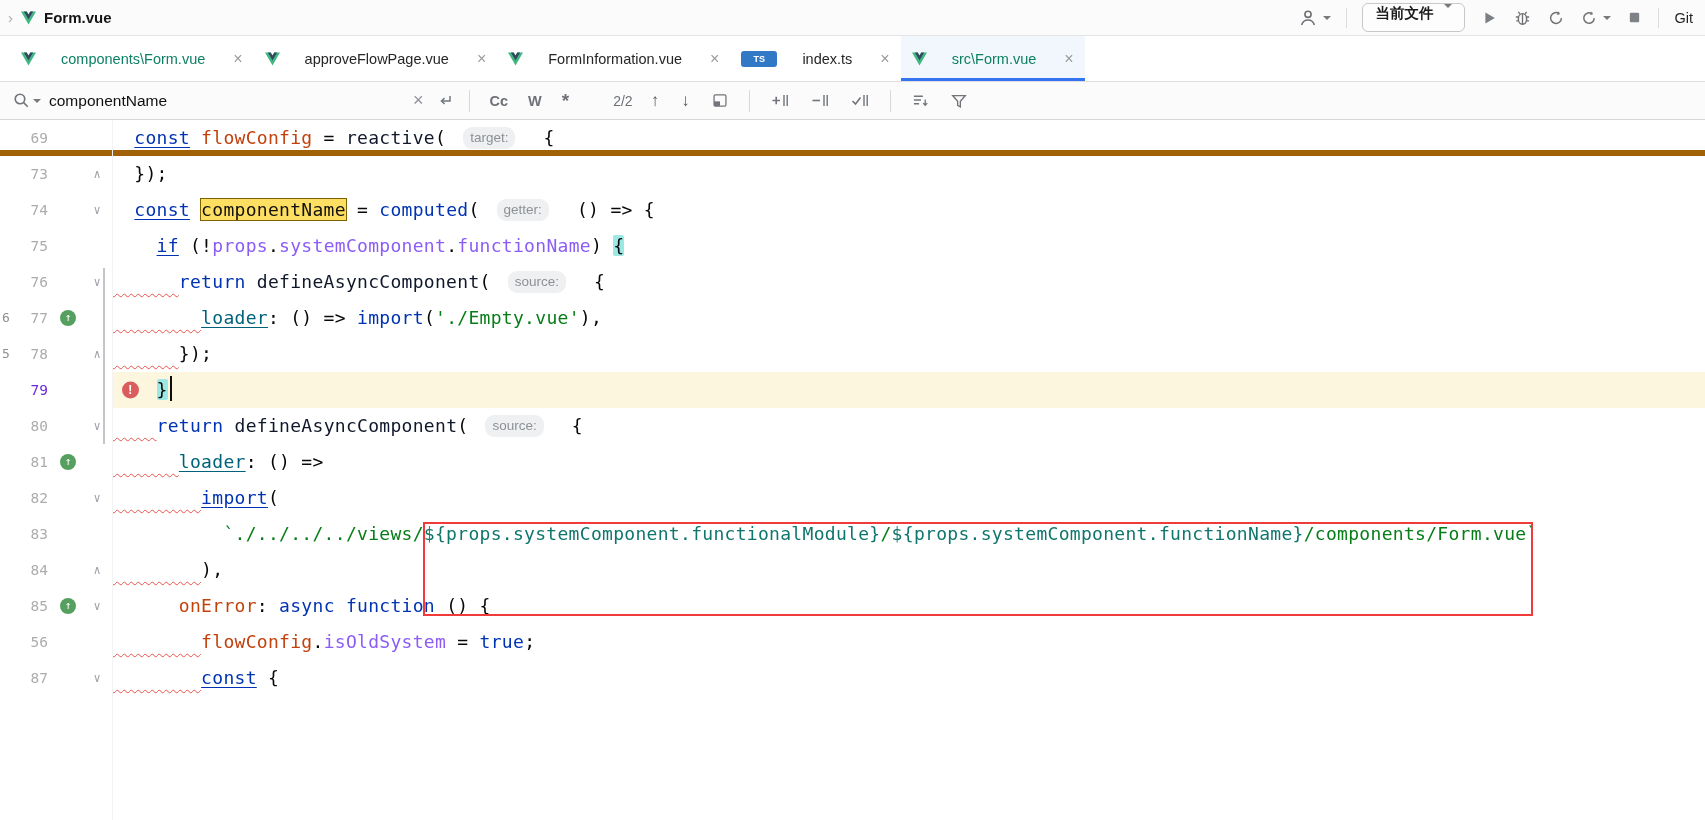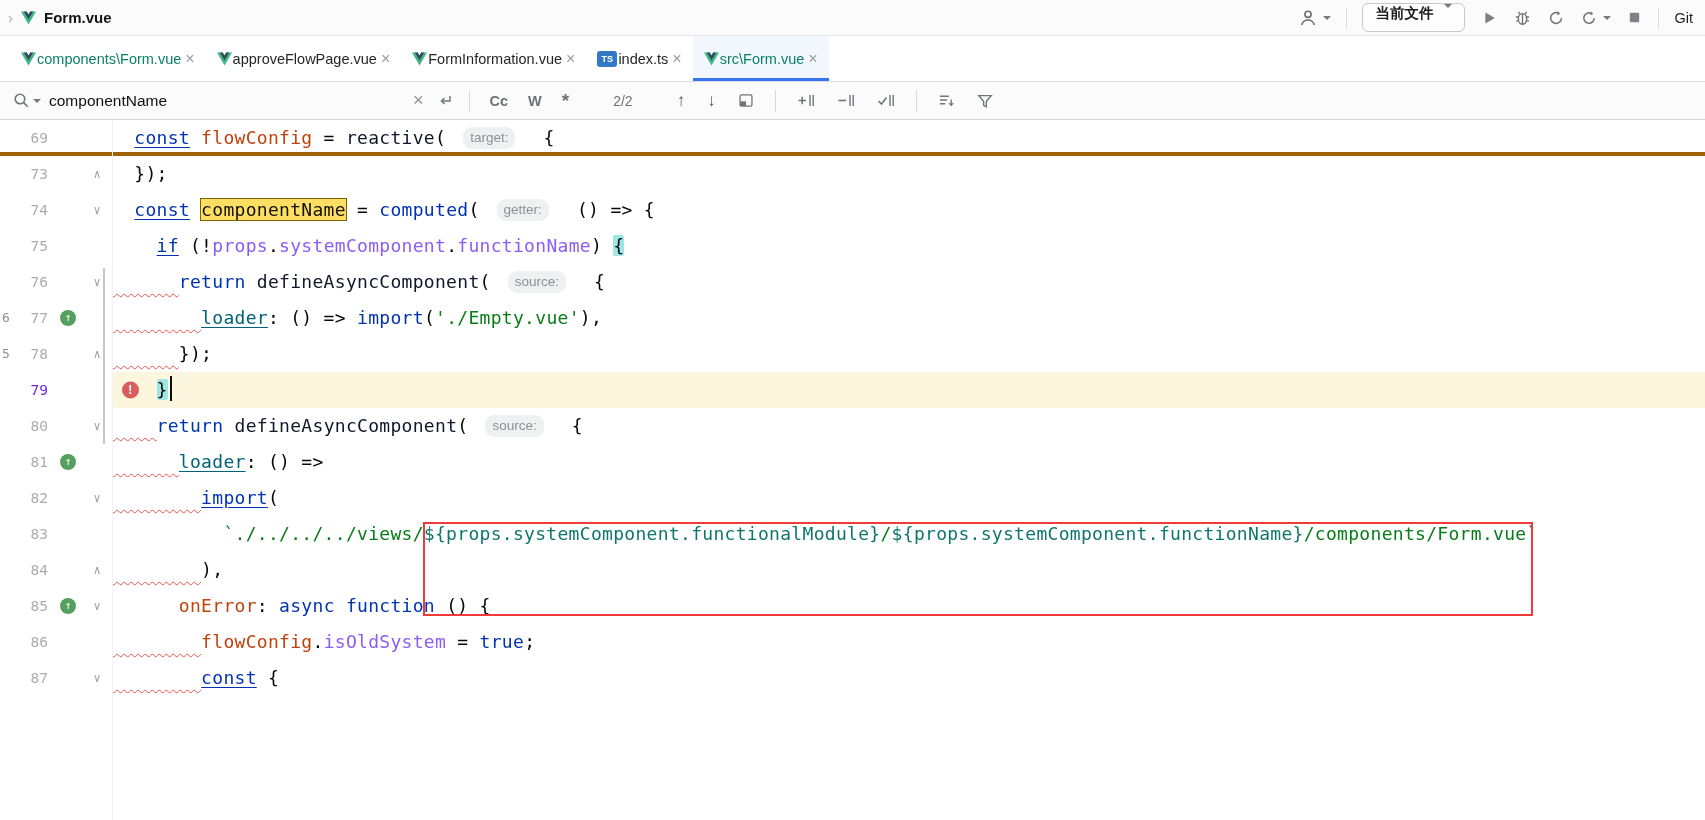--- a/index.html
+++ b/index.html
@@ -12,42 +12,42 @@
   .tb-title{font-weight:bold;font-size:15px;color:#151515}
   .tb-right{margin-left:auto;display:flex;align-items:center;gap:15px}
   .tb-iconbtn{display:inline-flex;align-items:center;gap:3px;cursor:pointer}
   .tb-sep{width:1px;height:20px;background:#DCDCDE}
   .tb-git{font-size:14.5px;color:#1f1f1f;cursor:pointer}
   .caret{width:0;height:0;border-left:4px solid transparent;border-right:4px solid transparent;border-top:4.5px solid #77797C;display:inline-block;margin-left:2px}
   .current-file-btn{display:inline-flex;align-items:flex-start;gap:9px;height:29px;padding:0 12px;border:1px solid #C6C8CA;border-radius:6px;background:#FDFDFD;font-size:14.5px;font-weight:bold;color:#1b1b1b;font-family:"Liberation Sans",sans-serif;cursor:pointer}
 
   
   .tabbar{height:46px;background:#fff;border-bottom:1px solid #DEDEE0;display:flex;align-items:stretch;padding:0 8px 0 10px}
-  .tab{display:flex;align-items:center;gap:1px;padding:0 11px;font-size:14.5px;position:relative;cursor:pointer;color:#262626}
+  .tab{display:flex;align-items:center;gap:25px;padding:0 11px;font-size:14.5px;position:relative;cursor:pointer;color:#262626}
   .tab.active{background:#F2F7FE;box-shadow:inset 0 -3px 0 #3574F0}
   .tab-label{white-space:nowrap}
   .tab-label.mod{color:#0D8065}
   .tab-close{color:#9B9B9D;font-size:16px;margin-left:3px;cursor:pointer}
-  .ts-badge{width:20px;height:16px;background:#3178C6;border-radius:3px;color:#fff;font-size:9px;font-weight:bold;display:inline-flex;align-items:center;justify-content:center}
+  .ts-badge{width:36px;height:16px;background:#3178C6;border-radius:3px;color:#fff;font-size:9px;font-weight:bold;display:inline-flex;align-items:center;justify-content:center}
 
   
   .findbar{height:38px;background:#FBFBFC;border-bottom:1px solid #D8D8DA;display:flex;align-items:center;padding:0 12px;gap:8px;color:#5E6166}
   .fb-iconbtn{display:inline-flex;align-items:center;cursor:pointer}
   .fb-input{border:none;outline:none;background:transparent;font-size:15.5px;color:#101010;width:352px;font-family:"Liberation Sans",sans-serif}
   .fb-x{color:#8E9196;font-size:18px;cursor:pointer;padding:0 4px}
   .fb-sep{width:1px;height:22px;background:#D9D9DB;margin:0 6px}
   .fb-toggle{background:none;border:none;color:#6E7277;font-size:14.5px;font-weight:bold;padding:2px 6px;cursor:pointer;font-family:"Liberation Sans",sans-serif}
   .fb-toggle.rx{font-size:19px;line-height:10px}
-  .fb-count{color:#6E7277;margin:0 29px 0 30px;font-size:14px}
+  .fb-count{color:#6E7277;margin:0 3px 0 30px;font-size:14px}
   .fb-arrow{background:none;border:none;color:#56595D;font-size:17px;padding:2px 7px;cursor:pointer}
 
   
   .editor{position:relative;height:700px;background:#fff;overflow:hidden;font-family:"DejaVu Sans Mono",monospace}
   .cl{display:flex;height:36px;line-height:36px}
-  .cl.sticky-sep{border-bottom:4px solid #a16207}
+  .cl.sticky-sep{border-bottom:6px solid #a16207}
   .gut{width:112px;flex:0 0 112px;display:flex;background:#fff}
   .ln{width:52px;text-align:right;color:#ACACAE;font-size:14.5px;padding-right:4px}
   .cl.cur .ln{color:#6d28d9}
   .gslot{width:32px;display:flex;align-items:center;justify-content:center}
   .fslot{width:26px;display:flex;align-items:center;justify-content:center;color:#9FA4A9;font-size:12px;cursor:pointer}
   .gut-up{width:16px;height:16px;border-radius:50%;background:#55A05F;color:#fff;font-size:11px;line-height:16px;text-align:center;cursor:pointer}
   .codewrap{flex:1;position:relative;white-space:pre;font-size:18px;letter-spacing:.3px;color:#080808;cursor:text}
   .cl.cur .codewrap{background:#FCF6DE}
   .ind.sqg{text-decoration:underline wavy #E8534A;text-decoration-thickness:1.4px;text-underline-offset:5px}
   .cursor{display:inline-block;width:2px;height:25px;background:#0e0e0e;vertical-align:-5px;margin-left:2px}
@@ -355,21 +355,21 @@
           <span class="ln">85</span>
           <span class="gslot">
             <span class="gut-up">↑</span>
           </span>
           <span class="fslot">∨</span>
         </div>
         <div class="codewrap"><span class="ind">&nbsp;&nbsp;&nbsp;&nbsp;&nbsp;&nbsp;</span><span class="tok-v">onError</span><span class="tok-t">: </span><span class="tok-k">async</span><span class="tok-t"> </span><span class="tok-k">function</span><span class="tok-t"> () {</span></div>
       </div>
       <div class="cl">
         <div class="gut">
-          <span class="ln">86</span>
+          <span class="ln">56</span>
           <span class="gslot"></span>
           <span class="fslot"></span>
         </div>
         <div class="codewrap"><span class="ind sqg">&nbsp;&nbsp;&nbsp;&nbsp;&nbsp;&nbsp;&nbsp;&nbsp;</span><span class="tok-v">flowConfig</span><span class="tok-t">.</span><span class="tok-p">isOldSystem</span><span class="tok-t"> = </span><span class="tok-k">true</span><span class="tok-t">;</span></div>
       </div>
       <div class="cl">
         <div class="gut">
           <span class="ln">87</span>
           <span class="gslot"></span>
           <span class="fslot">∨</span>

